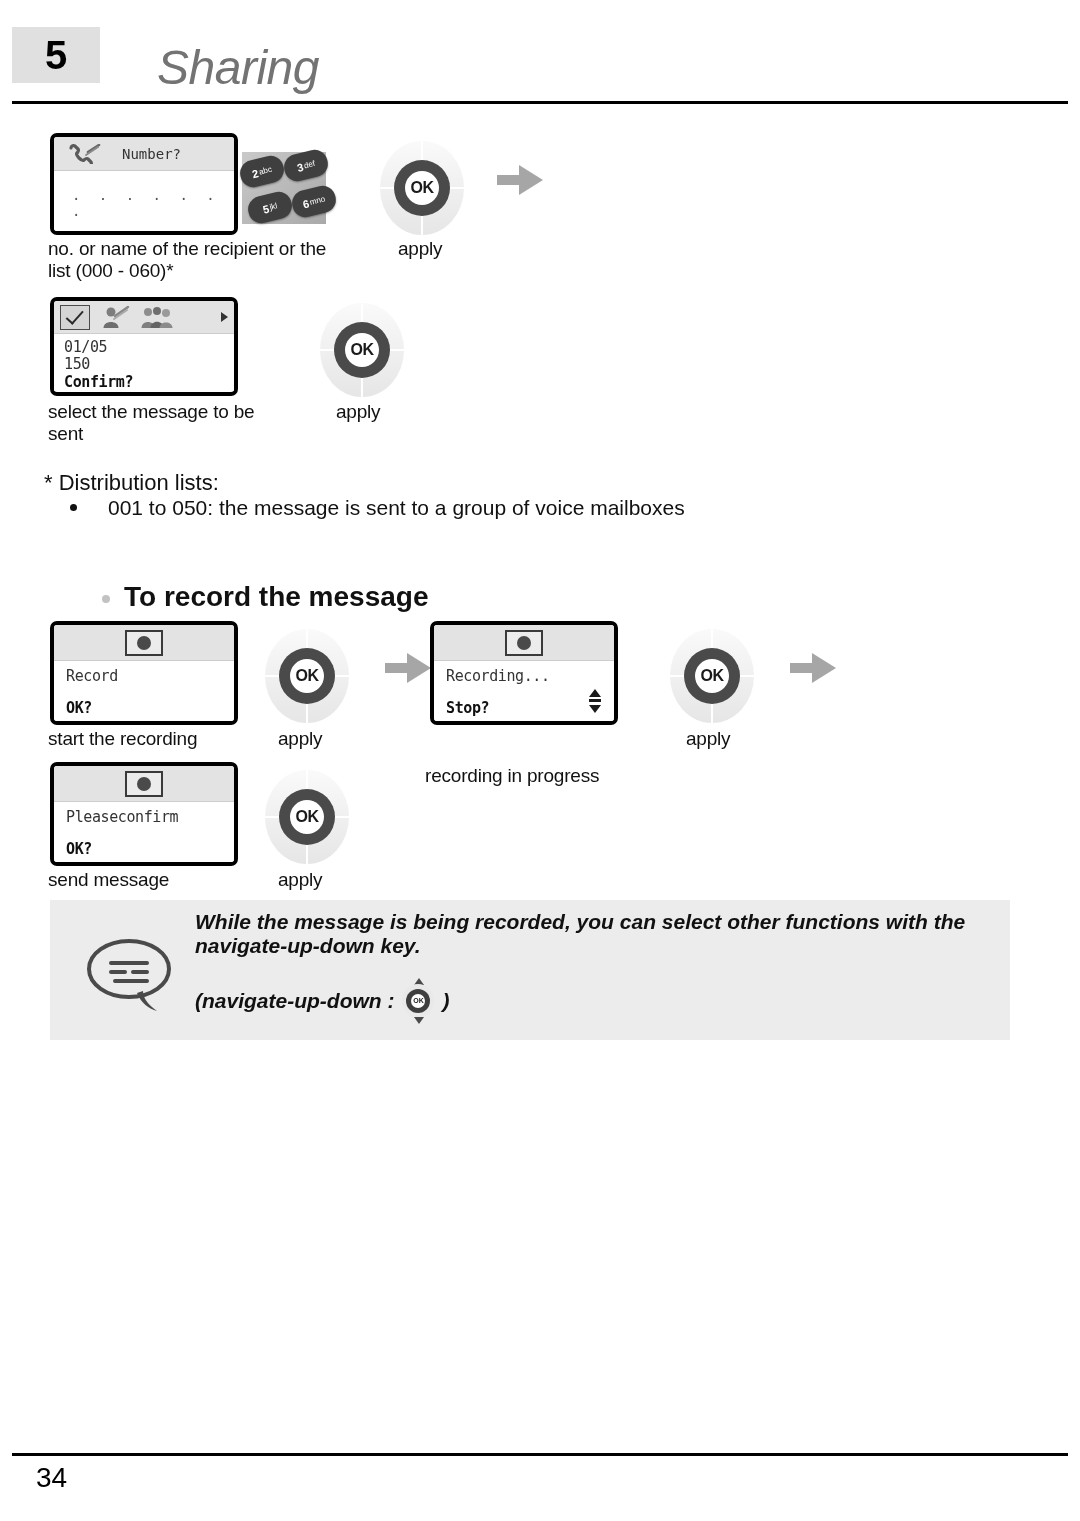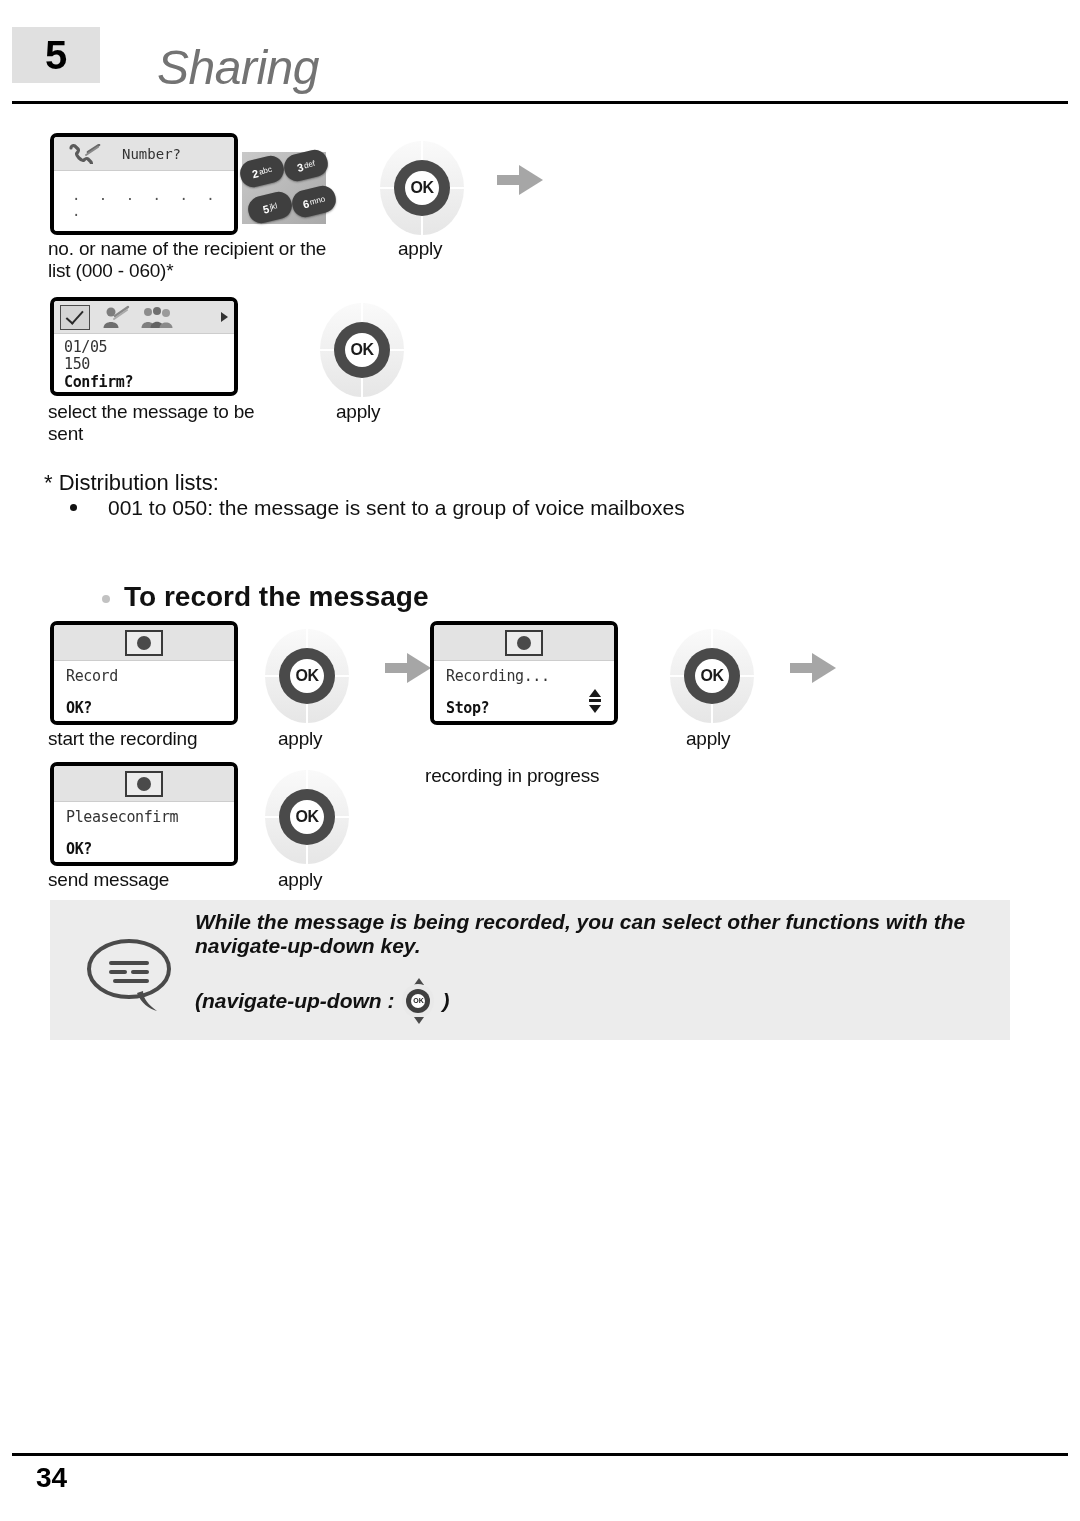--- a/index.html
+++ b/index.html
@@ -386,21 +386,21 @@
   .footer-rule {
     position: absolute;
     left: 12px; top: 1453px;
     width: 1056px; height: 3px;
     background: #000;
   }
   .page-num {
     position: absolute;
     left: 36px; top: 1462px;
     font-size: 28px;
-    font-weight: bold;
+    font-weight: normal;
     color: #000;
   }
 </style>
 </head>
 <body>
 
 <div class="page">
 
   <div class="header">
     <div class="chapter-box"></div>

